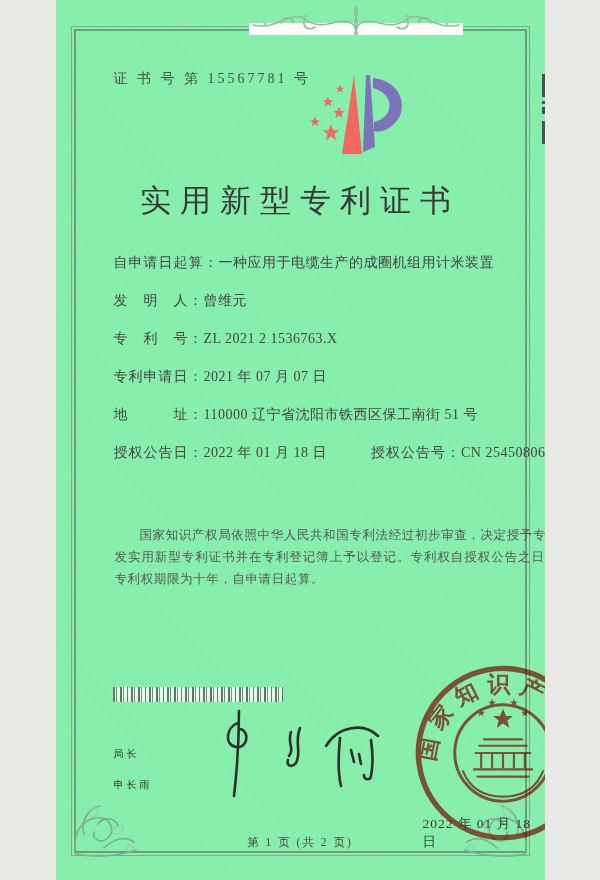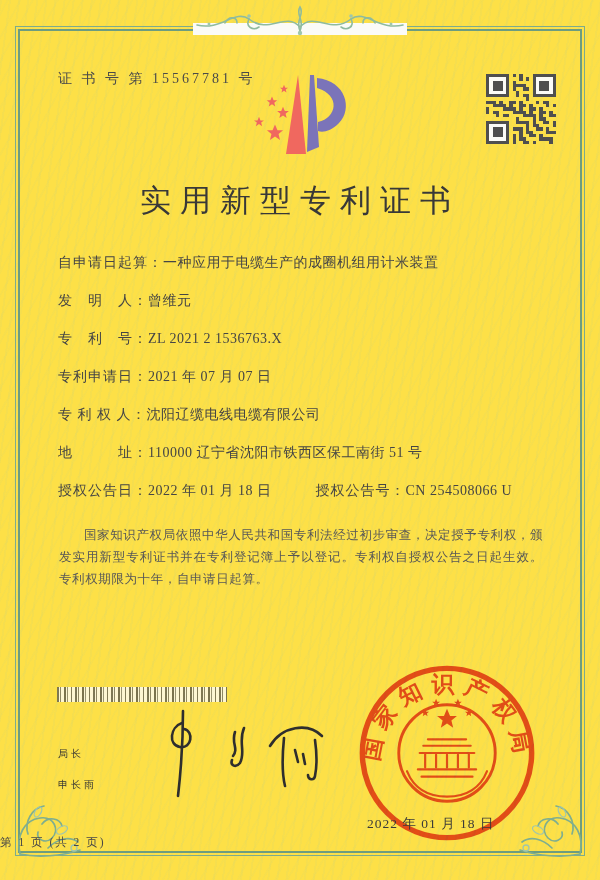--- a/index.html
+++ b/index.html
@@ -1,18 +1,18 @@
 <!DOCTYPE html>
 <html><head>
 <meta charset="utf-8">
 <style>
   html,body{margin:0;padding:0;background:#e8e8e4;}
   .sheet{
-    position:relative;width:600px;height:880px;margin:0 auto;
-    background:#fde047;overflow:hidden;
+    position:relative;width:489px;height:880px;margin:0 auto;
+    background:#86efac;overflow:hidden;
     font-family:"Liberation Serif","DejaVu Serif",serif;color:#3c3c3c;
   }
   
   .texture{
     position:absolute;inset:0;pointer-events:none;
     background:
       repeating-linear-gradient(98deg, rgba(150,195,165,.07) 0 2px, transparent 2px 9px),
       repeating-linear-gradient(-62deg, rgba(150,195,165,.05) 0 2px, transparent 2px 11px);
   }
   
@@ -43,21 +43,21 @@
     left:57px;top:687px;width:170px;height:15px;opacity:.75;
     background:repeating-linear-gradient(90deg,
       #565656 0 2px,#fff 2px 3px,#6b6b6b 3px 4px,#fff 4px 7px,
       #4f4f4f 7px 9px,#fff 9px 10px,#7a7a7a 10px 11px,#fff 11px 14px,
       #5a5a5a 14px 15px,#fff 15px 18px);
   }
   .signer{left:58px;top:738px;font-size:10px;line-height:31px;letter-spacing:3px;color:#333;}
   .signature{left:132px;top:706px;width:210px;height:96px;}
   .seal{left:356px;top:662px;width:182px;height:182px;mix-blend-mode:multiply;opacity:.9;}
   .sealdate{left:367px;top:815px;font-size:13.5px;letter-spacing:1px;color:#3a3a3a;font-weight:500;}
-  .footer{left:0;right:0;bottom:30px;text-align:left;font-size:11.5px;letter-spacing:2px;color:#474747;}
+  .footer{left:0;right:0;bottom:30px;text-align:center;font-size:11.5px;letter-spacing:2px;color:#474747;}
   .orn-top{left:185px;top:1px;width:230px;height:46px;}
   .orn-bl{left:14px;bottom:20px;width:80px;height:82px;}
   .orn-br{right:14px;bottom:20px;width:80px;height:82px;transform:scaleX(-1);}
 </style>
 </head>
 <body>
 
 <div class="sheet">
   <div class="texture"></div>
   <div class="frame"></div>
@@ -267,23 +267,20 @@
     <div class="frow">
       <span class="lab">发　明　人：</span><span class="val">曾维元</span>
     </div>
     <div class="frow">
       <span class="lab">专　利　号：</span><span class="val">ZL 2021 2 1536763.X</span>
     </div>
     <div class="frow">
       <span class="lab">专利申请日：</span><span class="val">2021 年 07 月 07 日</span>
     </div>
     <div class="frow">
-      <span class="lab">专 利 权 人：</span><span class="val">沈阳辽缆电线电缆有限公司</span>
-    </div>
-    <div class="frow">
       <span class="lab">地　　　址：</span><span class="val">110000 辽宁省沈阳市铁西区保工南街 51 号</span>
     </div>
     <div class="frow">
       <span class="lab">授权公告日：</span><span class="val">2022 年 01 月 18 日</span><span class="lab pair2">授权公告号：</span><span class="val">CN 254508066 U</span>
     </div>
   </div>
 
   <div class="abs paras">
     <p>国家知识产权局依照中华人民共和国专利法经过初步审查，决定授予专利权，颁发实用新型专利证书并在专利登记簿上予以登记。专利权自授权公告之日起生效。专利权期限为十年，自申请日起算。</p>
   </div>

